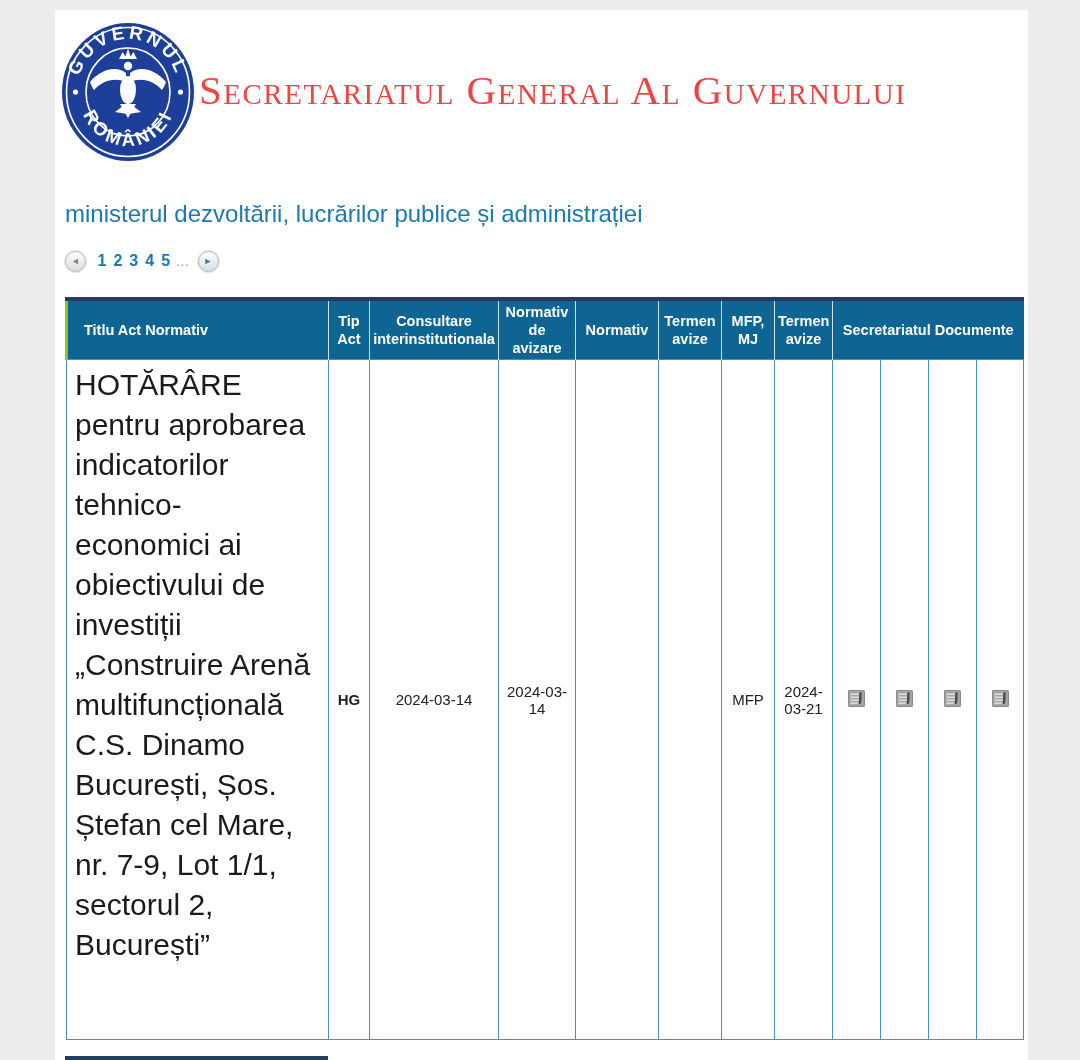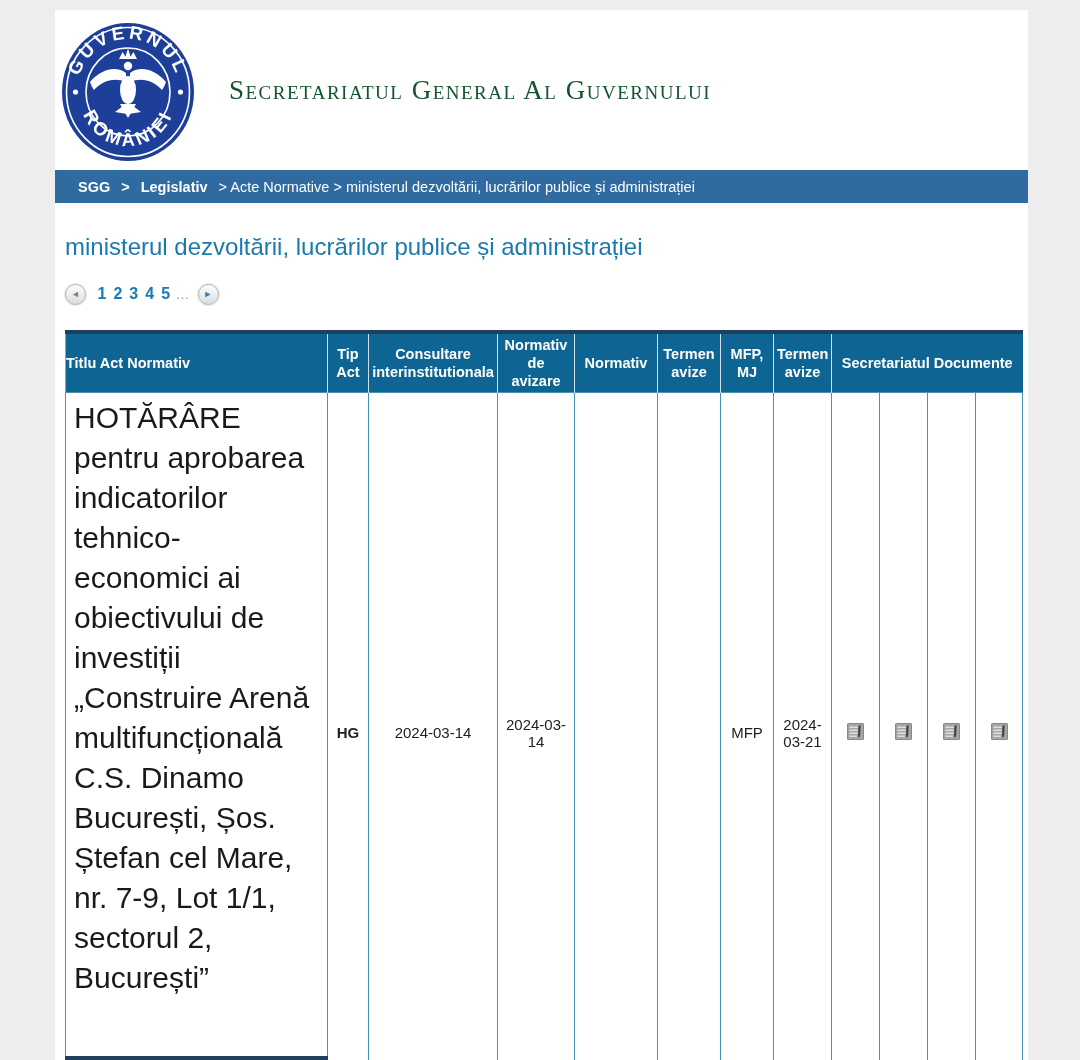--- a/index.html
+++ b/index.html
@@ -4,23 +4,23 @@
 <style>
   * { margin:0; padding:0; box-sizing:border-box; }
   html,body { width:1080px; height:1060px; overflow:hidden; background:#ededee;
               font-family:"Liberation Sans", sans-serif; }
   .content { position:relative; width:973px; margin:10px 52px 0 55px;
              background:#ffffff; height:1050px; }
 
   
   .site-header { display:flex; align-items:center; height:160px; }
   .logo-wrap { margin:4px 0 0 2px; width:142px; height:148px; flex:0 0 auto; cursor:pointer; }
-  .site-title { margin-left:30px; font-family:"Liberation Serif", serif;
-                font-variant:small-caps; font-size:27px; letter-spacing:1.5px;
-                color:#14532d; }
+  .site-title { font-family:"Liberation Serif", serif;
+                font-variant:small-caps; font-size:41px; letter-spacing:1.5px;
+                color:#ef4444; }
 
   
   .breadcrumb { height:33px; background:#2f6ba1; color:#ffffff; display:flex;
                 align-items:center; padding-left:23px; font-size:14.5px; }
   .breadcrumb .bc-b { font-weight:bold; }
   .breadcrumb .bc-sep { margin:0 11px; font-weight:bold; }
   .breadcrumb .bc-rest { font-weight:normal; }
 
   
   .page-title { color:#1b79ae; font-size:24px; font-weight:400;
@@ -38,21 +38,21 @@
             cursor:pointer; }
   .pg-ellipsis { color:#999; font-size:14px; margin:0 2px; letter-spacing:1px; }
 
   
   .acts-table { margin:25px 0 0 10px; border-collapse:collapse; table-layout:fixed;
                 width:957px; border-top:4px solid #20405e; }
   .acts-table th { background:#0e6593; color:#ffffff; font-size:14.5px;
                    font-weight:bold; height:47px; text-align:center;
                    border-left:1px solid #cfe0ea; padding:2px 3px;
                    line-height:1.25; vertical-align:middle; }
-  .acts-table th:first-child { text-align:left; padding-left:0; border-left:1px solid #84cc16; }
+  .acts-table th:first-child { text-align:left; padding-left:16px; border-left:3px solid #84cc16; }
   .acts-table td { border:1px solid #4a90b5; vertical-align:middle;
                    text-align:center; font-size:15px; color:#212121;
                    background:#ffffff; }
   .acts-table td.titlu { vertical-align:top; text-align:left;
                          padding:5px 16px 0 8px; font-size:30px; line-height:40px;
                          color:#1a1a1a; }
   .acts-table td.tip { font-weight:bold; }
   .acts-table tr.body-row { height:680px; }
   .doc-cell { cursor:pointer; }
   .doc-icon { display:inline-block; width:17px; height:17px; }
@@ -91,26 +91,20 @@
           <path d="M109,64 C97,50 82,48 73,55 L73,64 C85,59 97,63 105,72 C107,69 108,67 109,64 Z"></path>
           <ellipse cx="71" cy="72" rx="8" ry="14"></ellipse>
           <path d="M63,86 L79,86 L71,100 Z"></path>
           <path d="M58,94 L66,88 L70,96 Z M84,94 L76,88 L72,96 Z"></path>
         </g>
       </svg>
     </div>
     <div class="site-title">Secretariatul General Al Guvernului</div>
   </div>
 
-  <div class="breadcrumb">
-    <span class="bc-b">SGG</span>
-    <span class="bc-sep">&gt;</span>
-    <span class="bc-b">Legislativ</span>
-    <span class="bc-rest" style="margin-left:11px;">&gt; Acte Normative &gt; ministerul dezvoltării, lucrărilor publice și administrației</span>
-  </div>
 
   <h1 class="page-title">ministerul dezvoltării, lucrărilor publice și administrației</h1>
 
   <div class="pagination">
     <span class="pg-btn prev">
       <span>◄</span>
     </span>
     <span class="pg-num">1</span>
     <span class="pg-num">2</span>
     <span class="pg-num">3</span>

